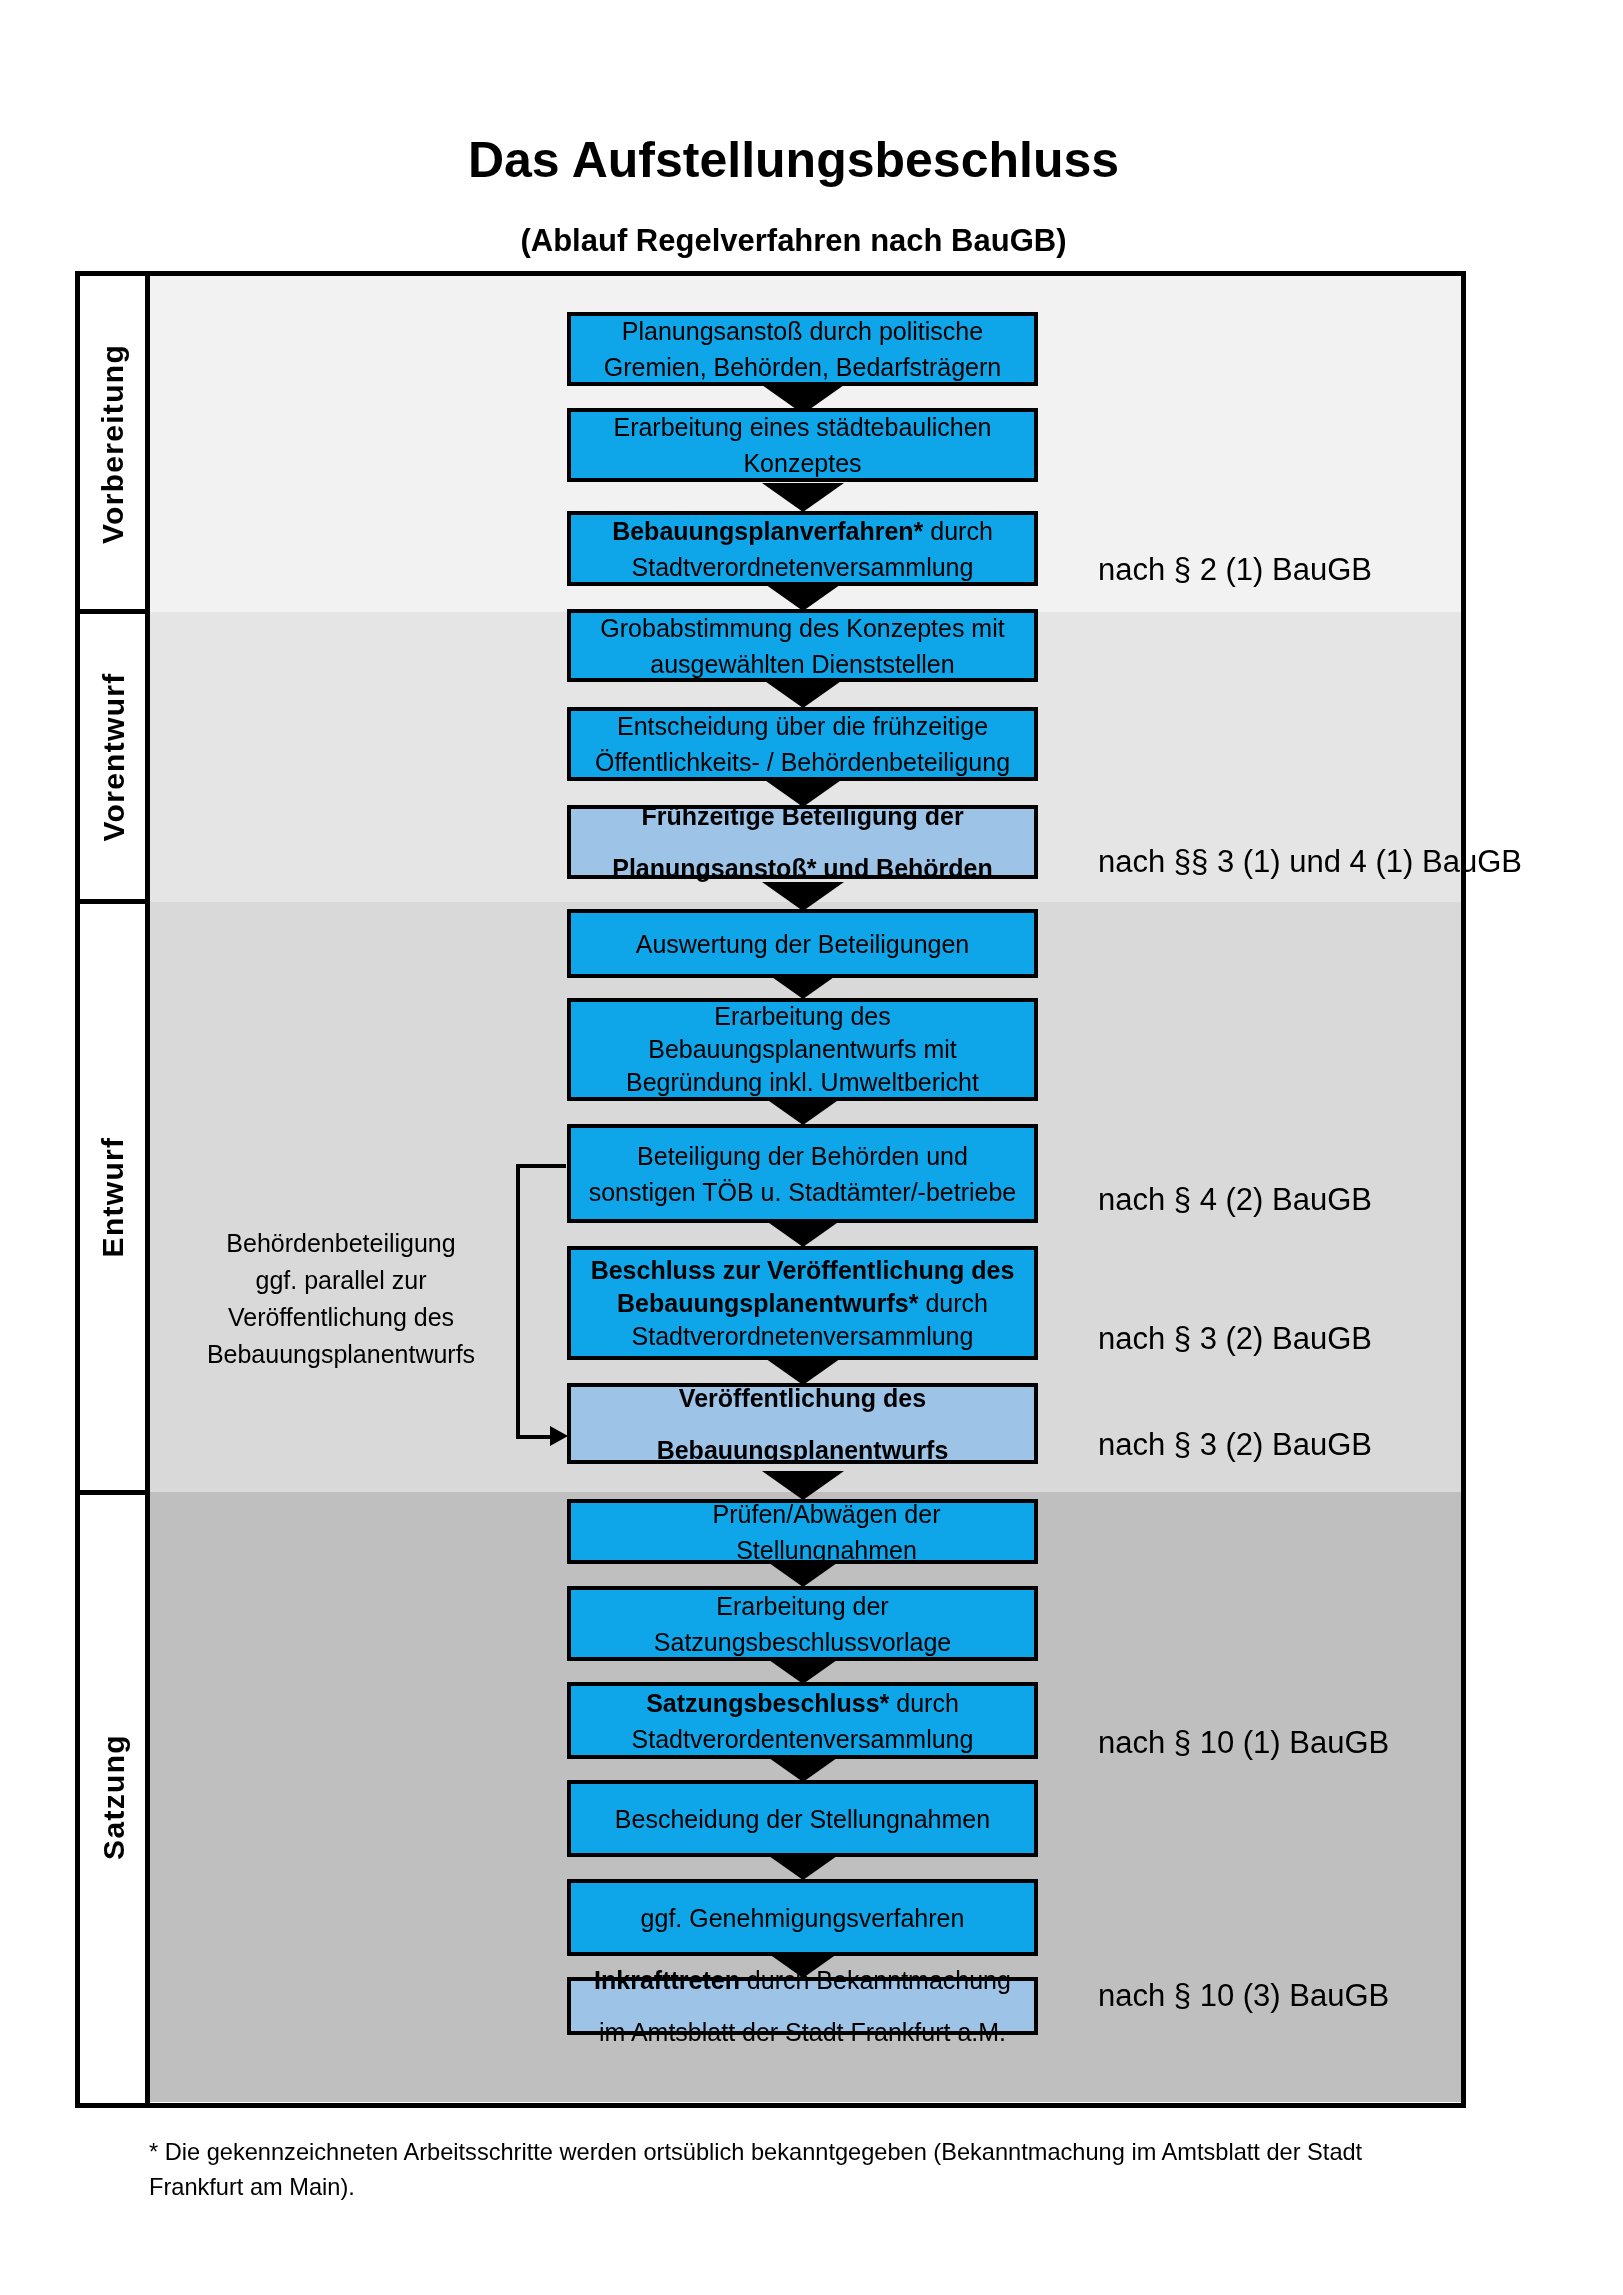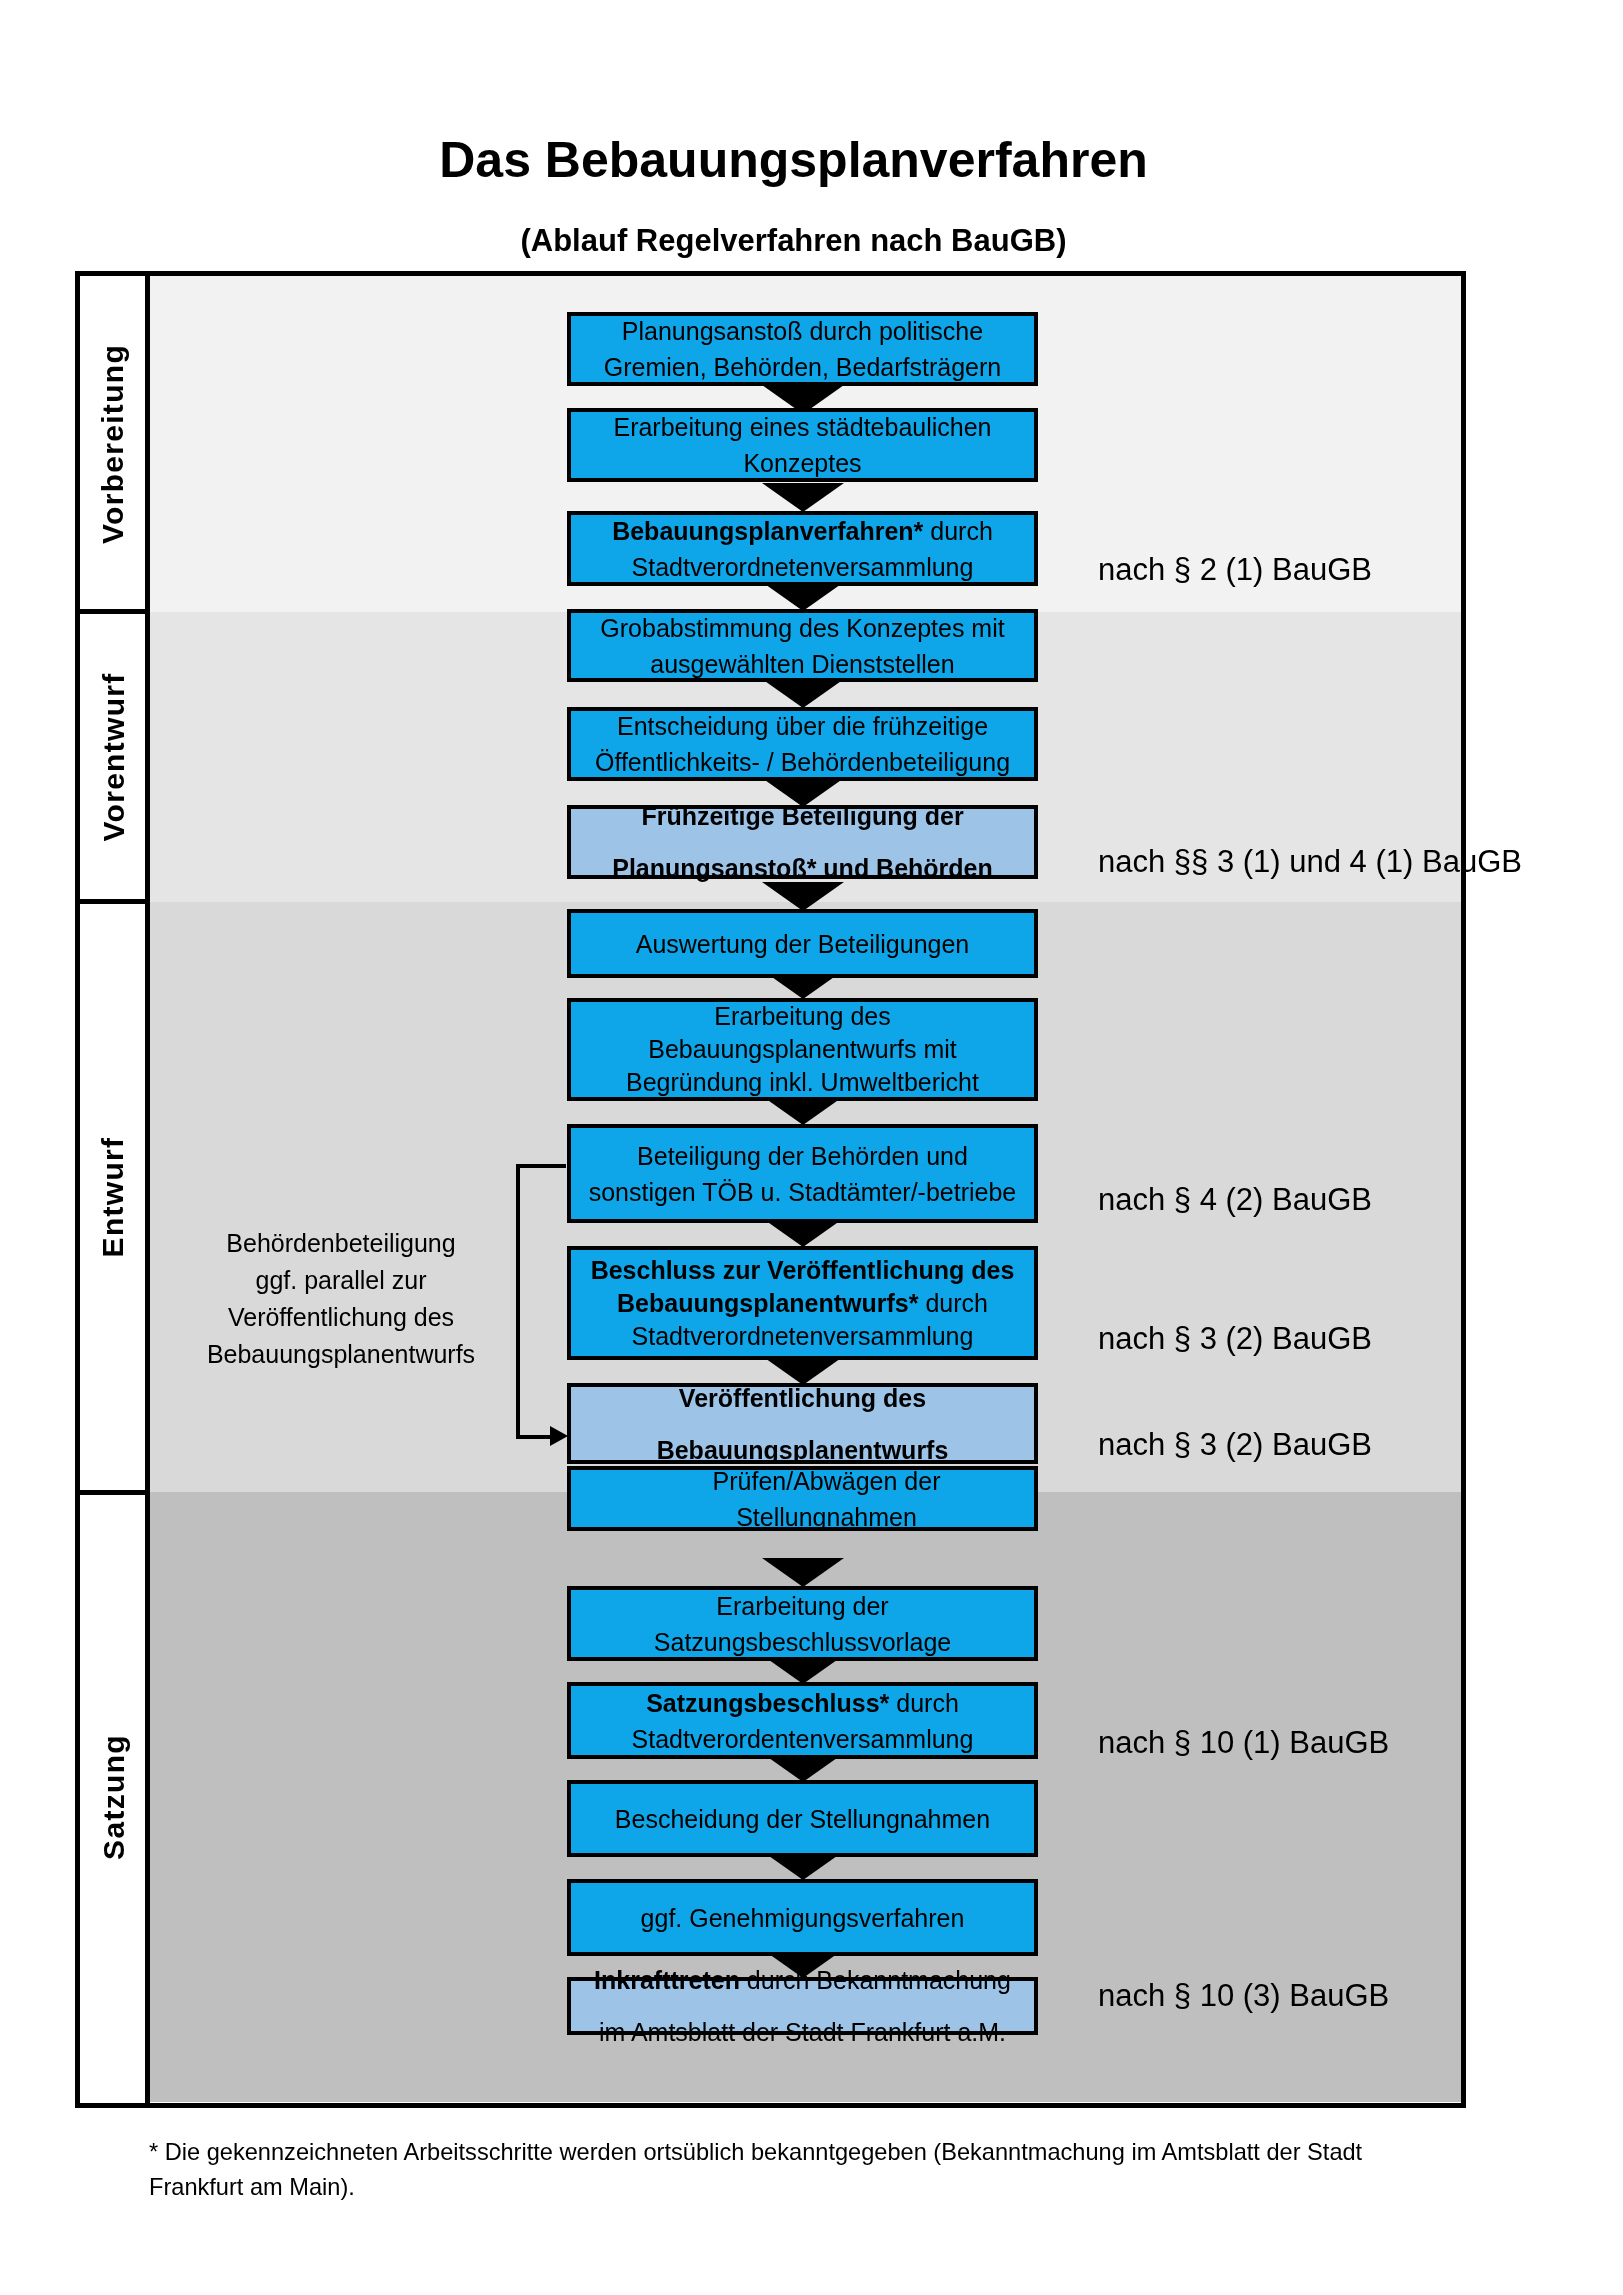--- a/index.html
+++ b/index.html
@@ -36,21 +36,21 @@
        text-align:center;z-index:4;font-size:25px;}
   .box.hl{background:var(--highlight,#9dc3e6);gap:16px;}
   .box .line{line-height:36px;}
   .box.three .line{line-height:33px;}
   .box .line.bold, .box .line b{font-weight:bold;}
   .b1{top:312px;height:74px;}  .b2{top:408px;height:74px;}
   .b3{top:511px;height:75px;}  .b4{top:609px;height:73px;}
   .b5{top:707px;height:74px;} .b6{top:805px;height:74px;}
   .b7{top:909px;height:69px;} .b8{top:998px;height:103px;}
   .b9{top:1124px;height:99px;} .b10{top:1246px;height:114px;}
-  .b11{top:1383px;height:81px;}.b12{top:1466px;height:65px;padding-left:48px;}
+  .b11{top:1383px;height:81px;}.b12{top:1499px;height:65px;padding-left:48px;}
   .b13{top:1586px;height:75px;}.b14{top:1682px;height:77px;}
   .b15{top:1780px;height:77px;}.b16{top:1879px;height:77px;}
   .b17{top:1977px;height:58px;}
   
   .arrow{position:absolute;left:762px;width:0;height:0;z-index:3;
          border-left:41px solid transparent;border-right:41px solid transparent;
          border-top:29px solid #000;}
   .a1{top:385px;}  .a2{top:483px;}  .a3{top:582px;}  .a4{top:679px;}
   .a5{top:778px;} .a6{top:882px;} .a7{top:970px;} .a8{top:1096px;}
   .a9{top:1218px;} .a10{top:1356px;}.a11{top:1471px;}.a12{top:1558px;}
@@ -71,21 +71,21 @@
           border-left:18.3px solid #000;}
   
   .footnote{position:absolute;left:149px;top:2135px;width:1394px;
             font-size:23.6px;line-height:35px;}
 </style>
 </head>
 <body>
 
 <div id="canvas">
 
-  <div class="title">Das Bebauungsplanverfahren</div>
+  <div class="title">Das Aufstellungsbeschluss</div>
   <div class="subtitle">(Ablauf Regelverfahren nach BauGB)</div>
 
   <div class="band band1"></div>
   <div class="band band2"></div>
   <div class="band band3"></div>
   <div class="band band4"></div>
 
   <div class="rail-cell rc1">
     <span>Vorbereitung</span>
   </div>

